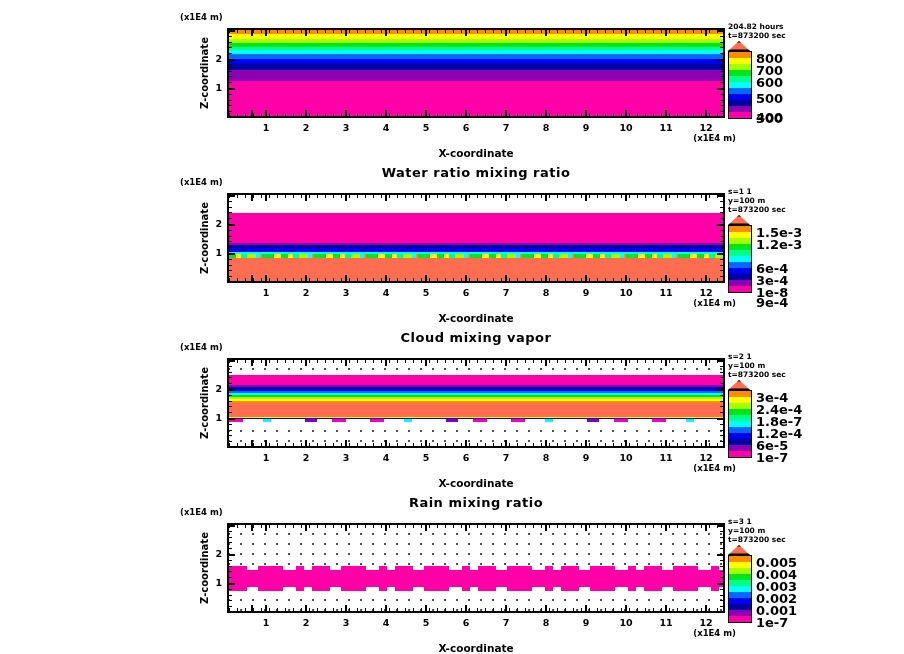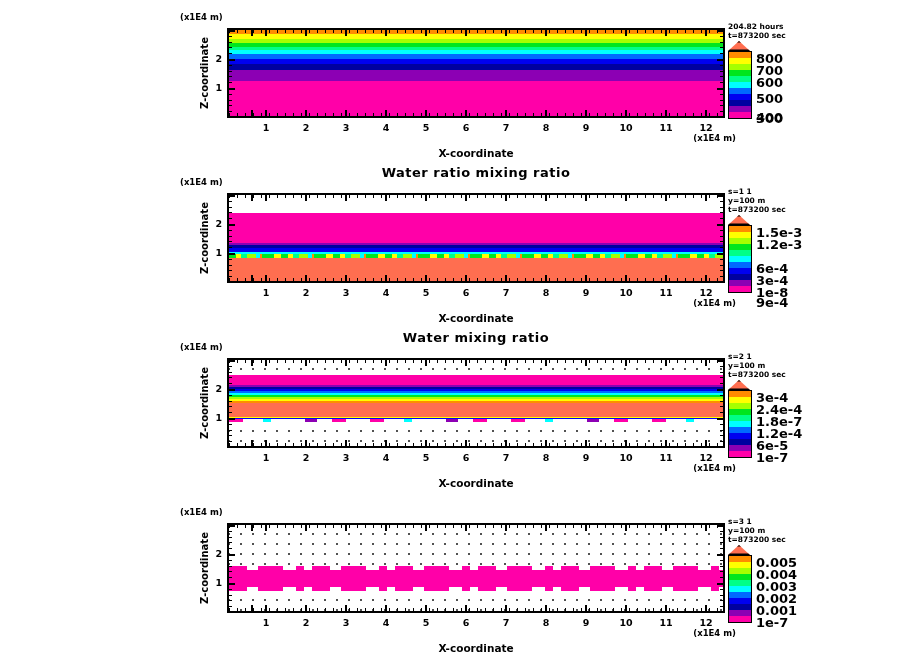--- a/index.html
+++ b/index.html
@@ -177,21 +177,21 @@
       <span class="xtick" style="left: 546px;">8</span>
       <span class="xtick" style="left: 586px;">9</span>
       <span class="xtick" style="left: 626px;">10</span>
       <span class="xtick" style="left: 666px;">11</span>
       <span class="xtick" style="left: 706px;">12</span>
       <span class="ztick" style="top: 53px;">2</span>
       <span class="ztick" style="top: 82px;">1</span>
     </section>
 
   <section class="panel" id="panel2" style="top:330px">
-    <h2 class="title">Water mixing ratio</h2>
+    <h2 class="title">Cloud mixing vapor</h2>
     <div class="zunit">(x1E4 m)</div>
     <div class="zlabel">Z-coordinate</div>
     <div class="frame">
         <div class="bands">
           <div class="band k-dots" style="height: 15px;"></div>
           <div class="band k-magenta" style="height: 10px; background: rgb(255, 0, 168);"></div>
           <div class="band k-violet" style="height: 2px; background: rgb(140, 0, 180);"></div>
           <div class="band k-navy" style="height: 2px; background: rgb(0, 0, 160);"></div>
           <div class="band k-blue" style="height: 2px; background: rgb(0, 0, 240);"></div>
           <div class="band k-azure" style="height: 2px; background: rgb(0, 105, 255);"></div>
@@ -254,20 +254,21 @@
       <span class="xtick" style="left: 546px;">8</span>
       <span class="xtick" style="left: 586px;">9</span>
       <span class="xtick" style="left: 626px;">10</span>
       <span class="xtick" style="left: 666px;">11</span>
       <span class="xtick" style="left: 706px;">12</span>
       <span class="ztick" style="top: 53px;">2</span>
       <span class="ztick" style="top: 82px;">1</span>
     </section>
 
   <section class="panel" id="panel3" style="top:495px">
+    <h2 class="title">Rain mixing ratio</h2>
     <div class="zunit">(x1E4 m)</div>
     <div class="zlabel">Z-coordinate</div>
     <div class="frame">
         <div class="bands">
           <div class="band k-dots" style="height: 41px;"></div>
           <div class="band k-dash_rain" style="height: 4px;"></div>
           <div class="band k-magenta" style="height: 17px; background: rgb(255, 0, 168);"></div>
           <div class="band k-dash_rain" style="height: 4px;"></div>
           <div class="band k-dots" style="height: 20px;"></div>
         </div>

